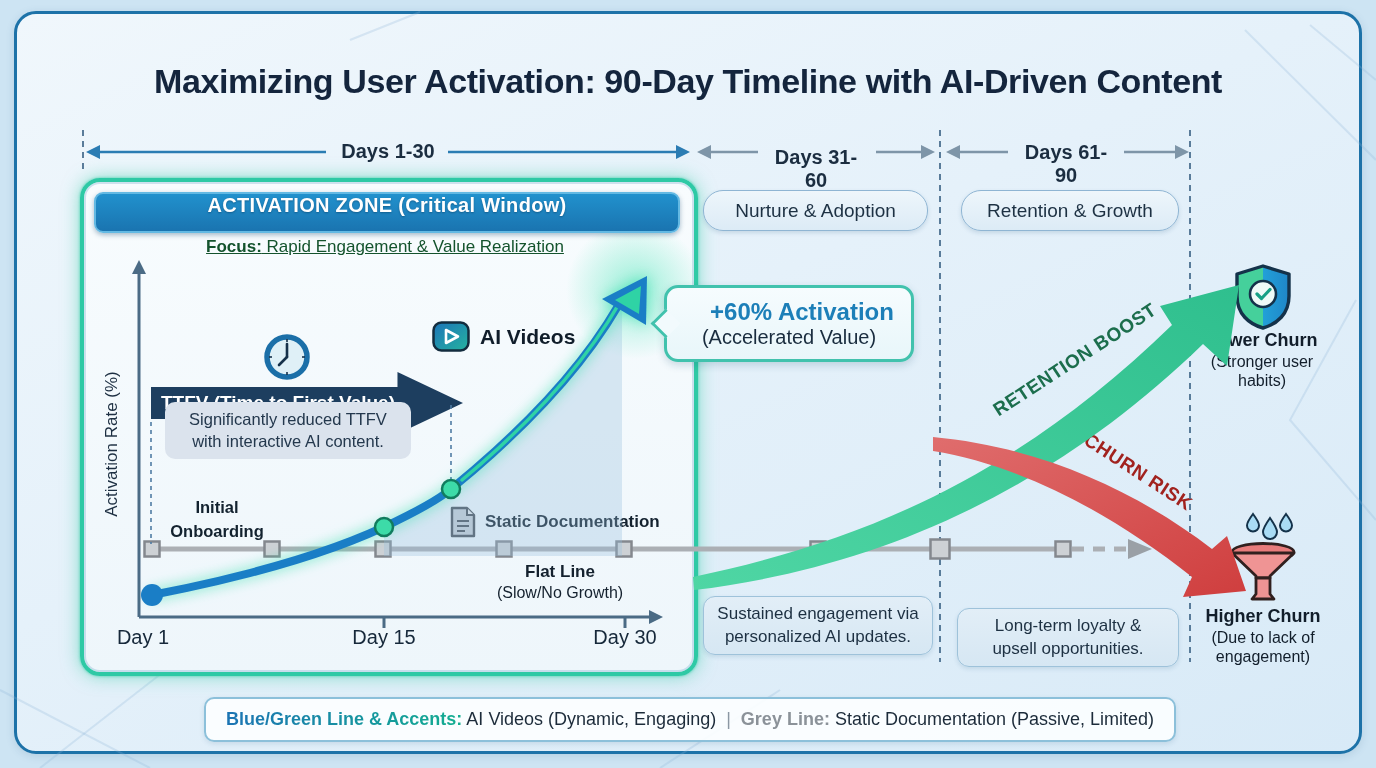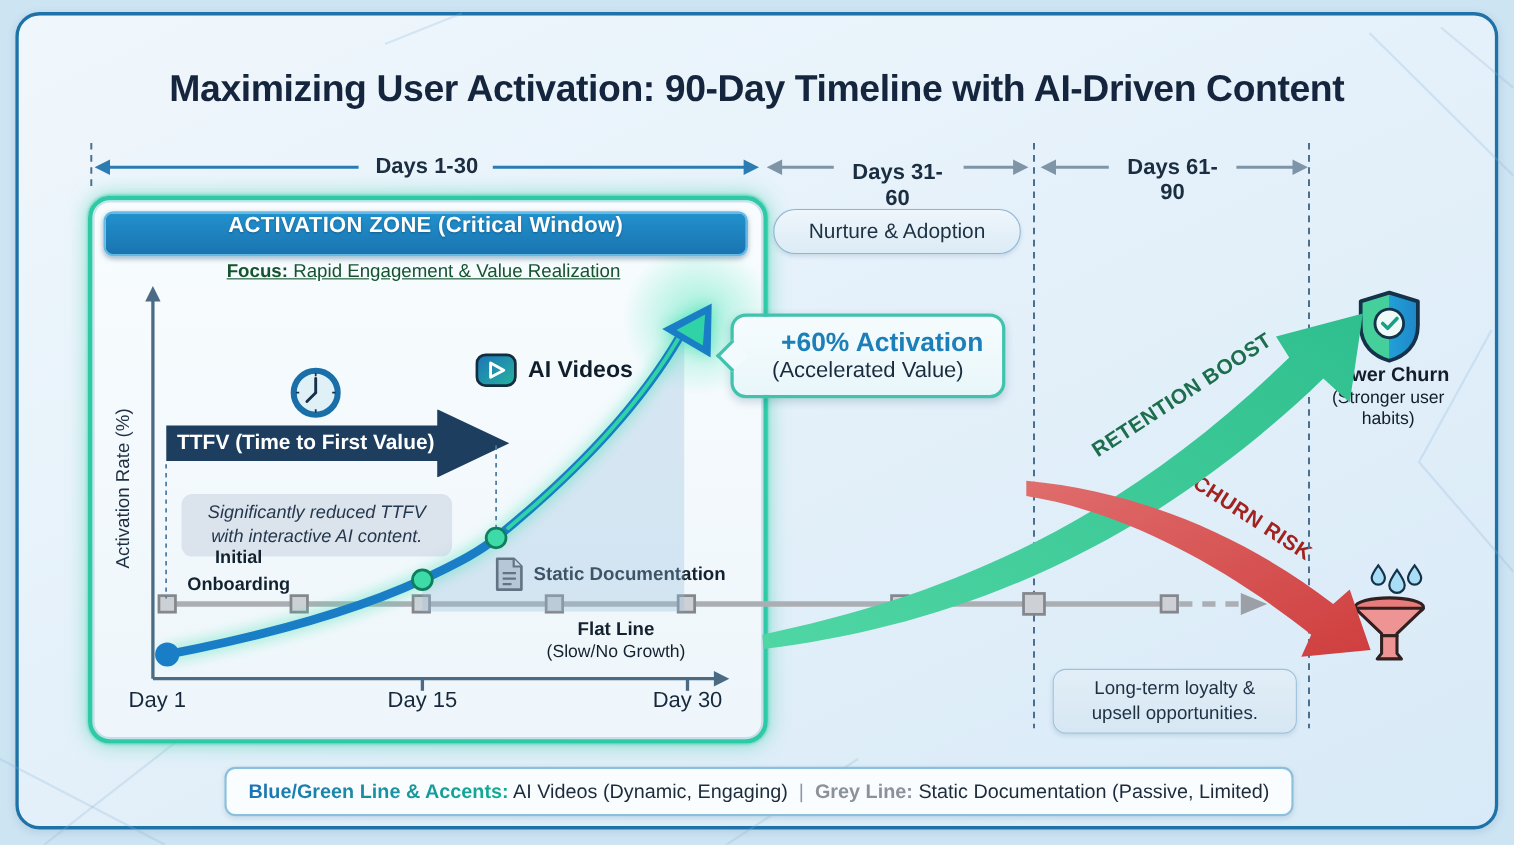--- a/index.html
+++ b/index.html
@@ -23,22 +23,22 @@
         color:#fff;font-size:20px;font-weight:700;letter-spacing:.3px;text-shadow:0 1px 2px rgba(0,40,70,.4);box-shadow:0 2px 5px rgba(10,60,100,.35);}
   .focus{left:94px;top:237px;width:582px;text-align:center;font-size:17px;color:#14532d;text-decoration:underline;}
   .focus b{font-weight:800;}
   .ylab{left:-4px;top:434px;width:232px;text-align:center;font-size:17px;color:#1d2f42;transform:rotate(-90deg);}
   .xtick{top:626px;width:80px;text-align:center;font-size:20px;color:#16283a;}
   .d1{left:103px;} .d15{left:344px;} .d30{left:585px;}
   .ttfv{left:151px;top:372px;width:312px;height:62px;background:#1d3e5f;
         clip-path:polygon(0 24%,79% 24%,79% 0,100% 50%,79% 100%,79% 76%,0 76%);
         display:flex;align-items:center;justify-content:center;padding-right:58px;box-sizing:border-box;
         color:#fff;font-size:19px;font-weight:700;}
-  .ttfv-note{left:165px;top:449px;width:246px;height:57px;background:#dbe3ed;border-radius:10px;
-        display:flex;flex-direction:column;align-items:center;justify-content:center;font-size:16.5px;color:#24384d;line-height:1.32;font-style:italic;}
+  .ttfv-note{left:165px;top:402px;width:246px;height:57px;background:#dbe3ed;border-radius:10px;
+        display:flex;flex-direction:column;align-items:center;justify-content:center;font-size:16.5px;color:#24384d;line-height:1.32;}
   .onboard{left:156px;top:496px;width:122px;text-align:center;font-size:16.5px;font-weight:800;color:#13222f;line-height:1.45;}
   .aivid{left:432px;top:321px;display:flex;align-items:center;gap:10px;}
   .aivid-label{font-size:21px;font-weight:800;color:#101d2a;}
   .staticdoc{left:450px;top:506px;display:flex;align-items:center;gap:9px;}
   .staticdoc-label{font-size:17px;font-weight:800;color:#14222f;}
   .flat{left:468px;top:561px;width:184px;text-align:center;color:#14212e;line-height:1.28;}
   .flat .b1{font-size:17px;font-weight:800;}
   .flat .b2{font-size:16px;}
   .glow{left:560px;top:215px;width:150px;height:150px;border-radius:50%;
         background:radial-gradient(circle,rgba(80,230,185,.55) 0%,rgba(80,230,185,0) 65%);}
@@ -270,20 +270,27 @@
   <div class="abs phase-label p3l">Days 61-90</div>
 
   <div class="abs callout">
     <div class="c1">+60% Activation</div>
     <div class="c2">(Accelerated Value)</div>
   </div>
 
   <div class="abs pill pillA">
       <span>Nurture &amp; Adoption</span>
     </div>
+  <div class="abs pill pillB">
+      <span>Retention &amp; Growth</span>
+    </div>
+  <div class="abs notebox noteA">
+    <span>Sustained engagement via</span>
+      <span>personalized AI updates.</span>
+  </div>
   <div class="abs notebox noteB">
     <span>Long-term loyalty &amp;</span>
       <span>upsell opportunities.</span>
   </div>
 
   <div class="abs boost-label">RETENTION BOOST</div>
   <div class="abs churn-label">CHURN RISK</div>
 
   <div class="abs icon-box" style="left:1231px;top:263px;">
     <svg width="64" height="68" viewBox="0 0 64 68">
@@ -311,17 +318,22 @@
       <g fill="#a9dcf5" stroke="#14324a" stroke-width="2">
         <path d="M27 2 C27 2 21 10 21 13.5 a6 6 0 0 0 12 0 C33 10 27 2 27 2 Z"></path>
         <path d="M44 6 C44 6 37 16 37 20 a7 7 0 0 0 14 0 C51 16 44 6 44 6 Z"></path>
         <path d="M60 2 C60 2 54 10 54 13.5 a6 6 0 0 0 12 0 C66 10 60 2 60 2 Z"></path>
       </g>
       <ellipse cx="37" cy="40" rx="31" ry="8.5" fill="#e87c7c" stroke="#30201f" stroke-width="2.8"></ellipse>
       <path d="M6 41 L30 64 L30 66 L44 66 L44 64 L68 41 Z" fill="#ef9494" stroke="#30201f" stroke-width="2.8" stroke-linejoin="round"></path>
       <path d="M30 66 L30 82 L26 87 L48 87 L44 82 L44 66 Z" fill="#ef9494" stroke="#30201f" stroke-width="2.8" stroke-linejoin="round"></path>
     </svg>
   </div>
+  <div class="abs outcome-text hc">
+    <div class="t">Higher Churn</div>
+    <div class="s">(Due to lack of</div>
+    <div class="s">engagement)</div>
+  </div>
 
   <div class="abs legend">
     <span class="leg-accent">Blue/Green Line &amp; Accents:</span><span> AI Videos (Dynamic, Engaging)</span><span class="leg-div">|</span><span class="leg-grey">Grey Line:</span><span> Static Documentation (Passive, Limited)</span>
   </div>
 </div>
 
 </body></html>

